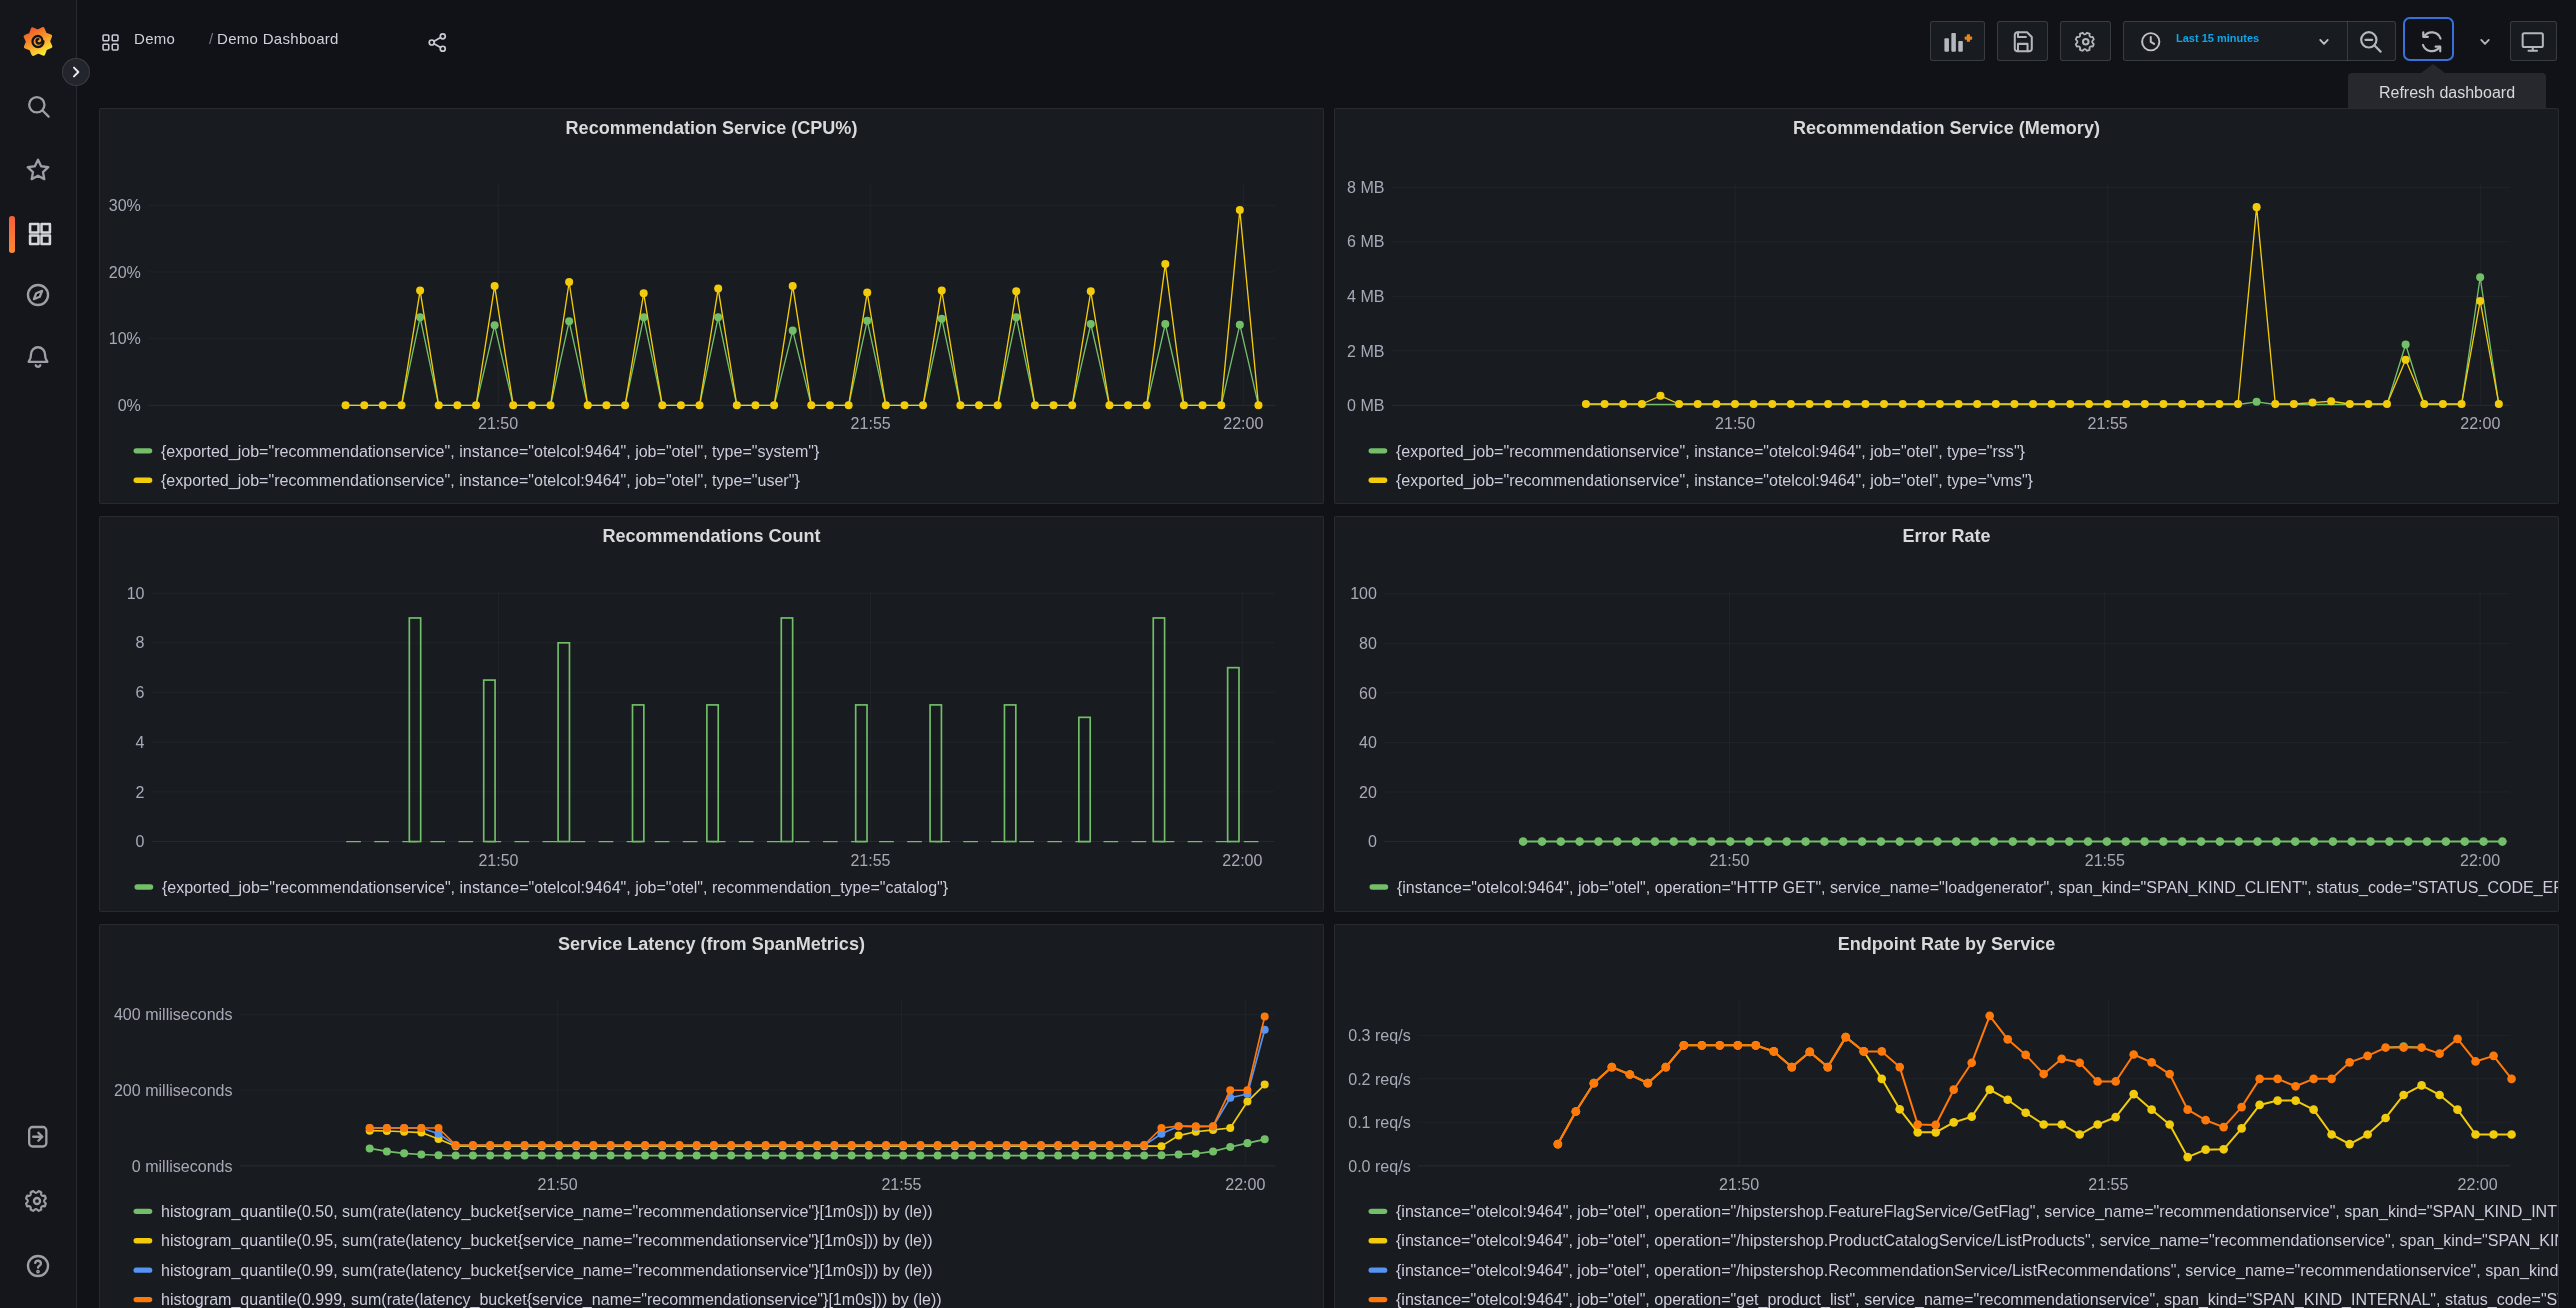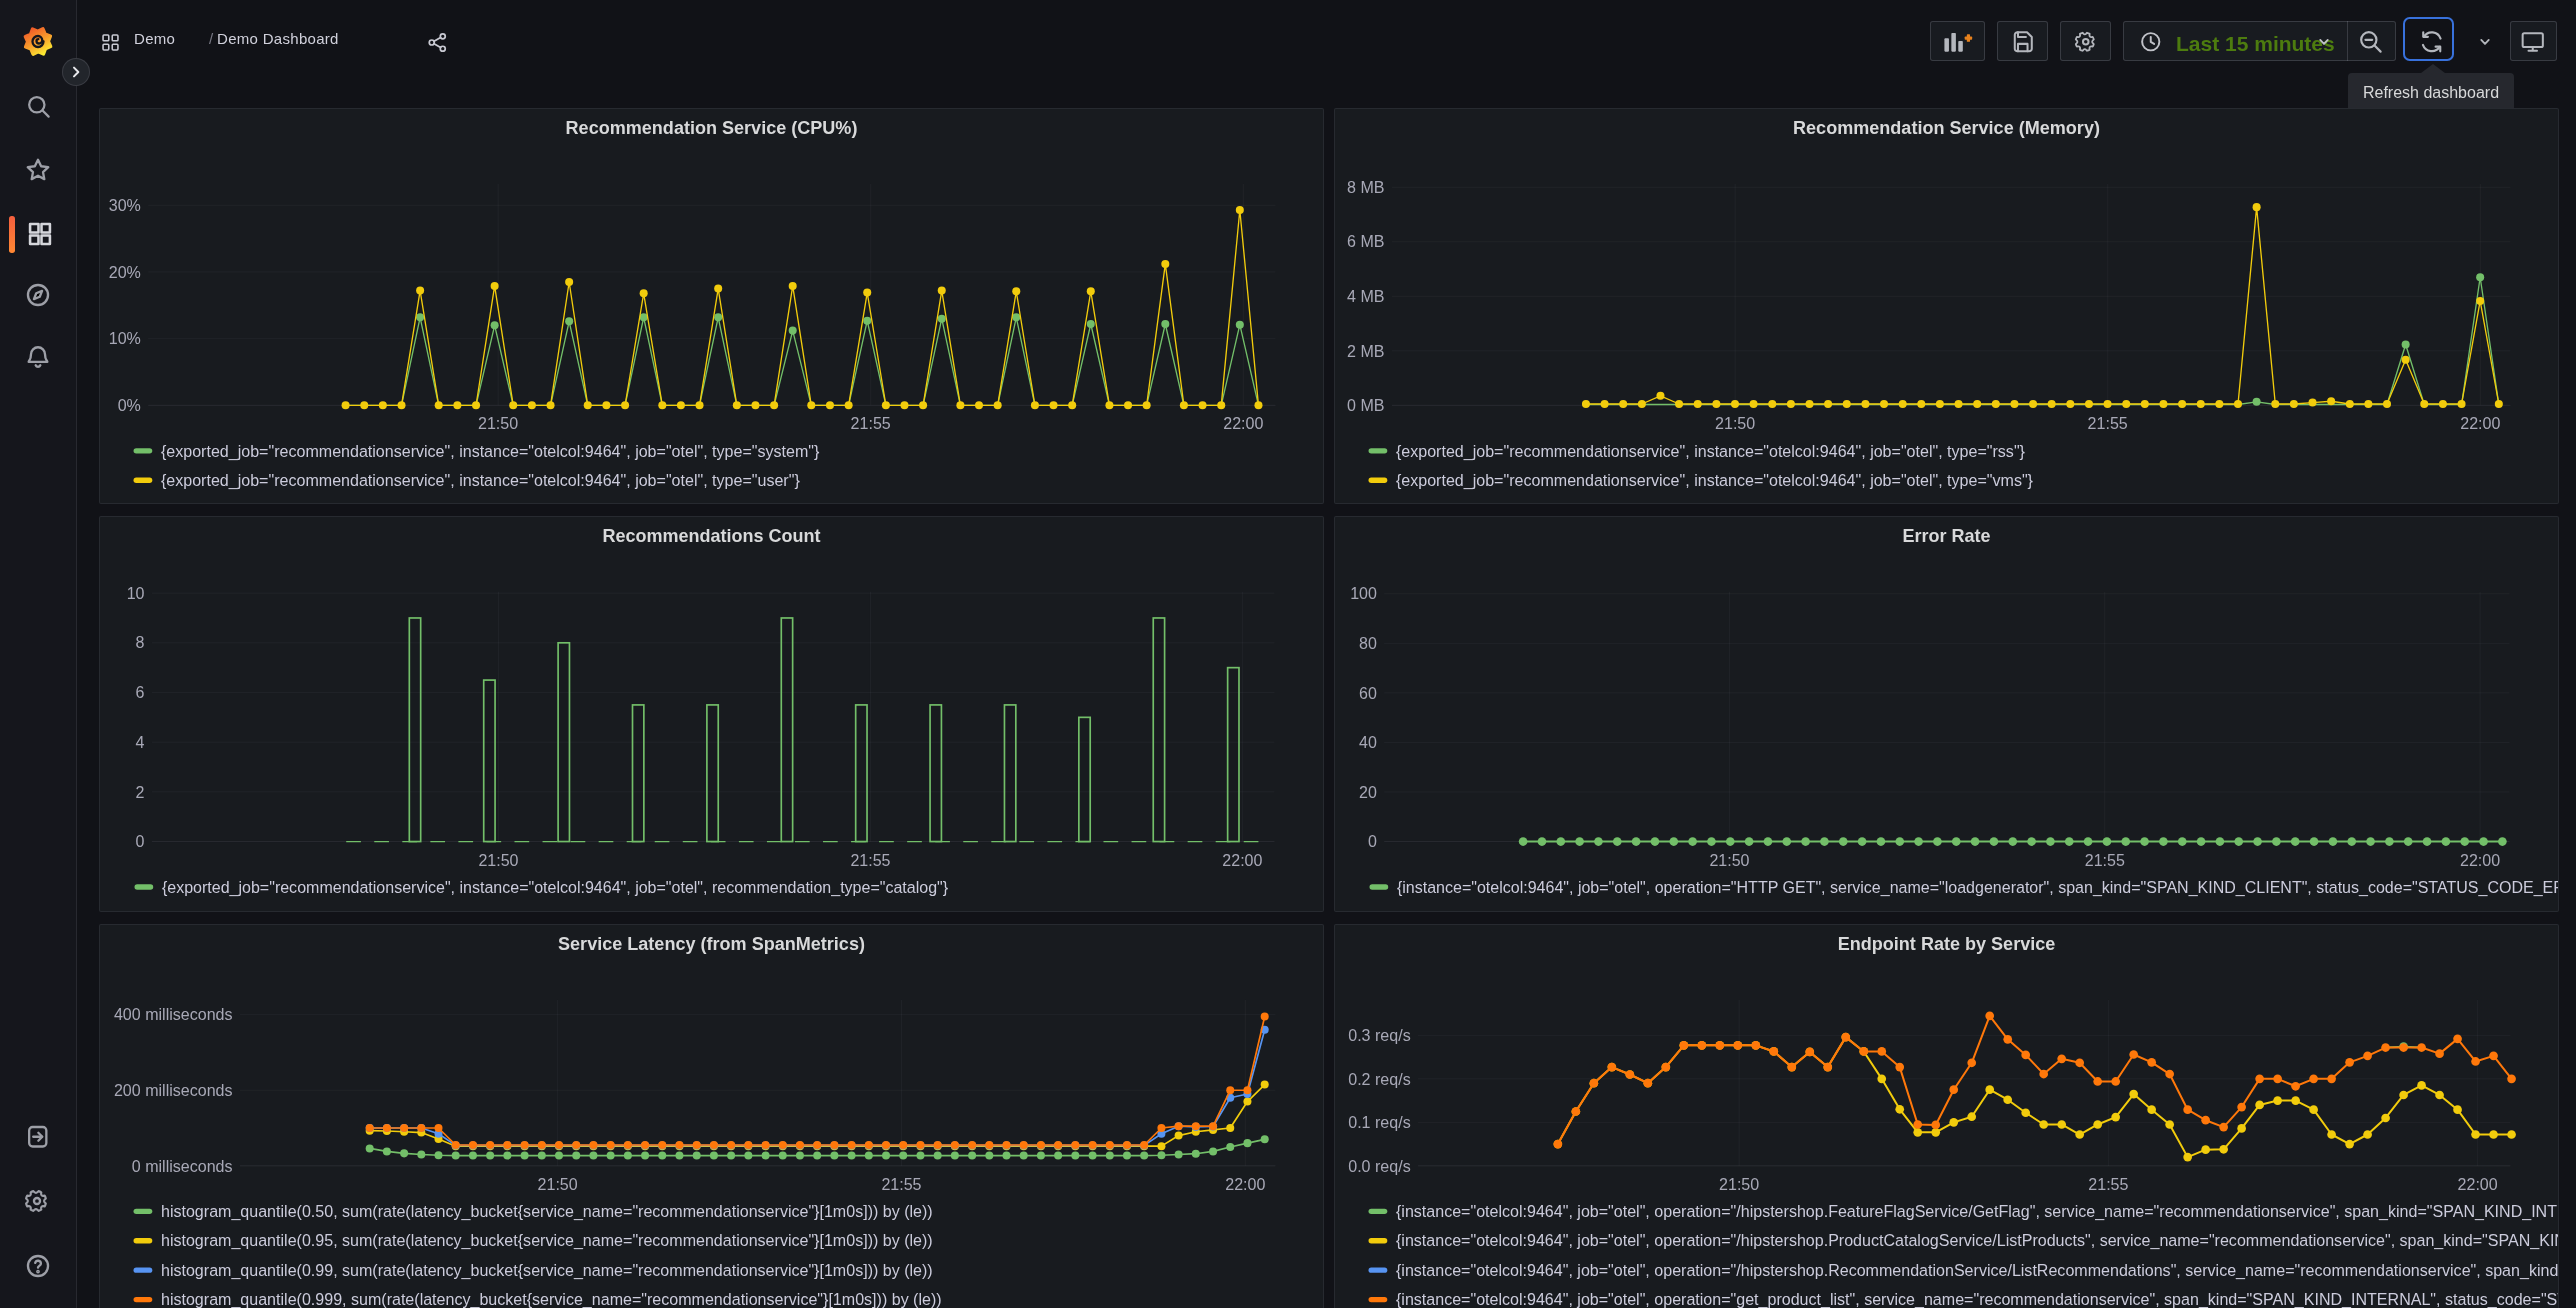--- a/index.html
+++ b/index.html
@@ -4,21 +4,21 @@
 * { margin:0; padding:0; box-sizing:border-box; }
 html,body { width:2576px; height:1308px; background:#111217; overflow:hidden;
   font-family:"Liberation Sans",sans-serif; position:relative; }
 .sidebar { position:absolute; left:0; top:0; width:77px; height:1308px;
   background:#15161c; border-right:0.7px solid rgba(204,204,220,0.11); }
 svg.panel { position:absolute; background:#181b1f;
   border:0.7px solid rgba(204,204,220,0.09); border-radius:2px; }
 .crumb { position:absolute; top:29.5px; font-size:15px; letter-spacing:0.3px; color:#d1d1dc; }
 .btn { position:absolute; top:21px; height:40px; background:#181b20;
   border:0.7px solid rgba(204,204,220,0.18); border-radius:2.7px; }
-.tooltip { position:absolute; left:2348px; top:73px; width:166px; height:40px;
+.tooltip { position:absolute; left:2348px; top:73px; width:198px; height:40px;
   background:#26282e; border-radius:4px; color:#d8d9da; font-size:16px;
   line-height:40px; text-align:center; }
 .tooltip:before { content:""; position:absolute; left:73px; top:-8.7px;
   border-left:12.8px solid transparent; border-right:12.8px solid transparent;
   border-bottom:9.4px solid #26282e; }
 
 </style></head><body>
 <div class="sidebar"></div>
 <svg style="position:absolute;left:22px;top:25px" width="32" height="32" viewBox="0 0 64 64">
 <defs>
@@ -111,21 +111,21 @@
     <path d="M7.5 3v4.5H15"></path>
   </svg>
 <svg style="position:absolute;left:2073px;top:29px" width="25.5" height="25.5" viewBox="0 0 24 24" fill="none" stroke="#b4b7bd" stroke-width="1.9" stroke-linecap="round" stroke-linejoin="round">
     <circle cx="12" cy="12" r="2.6"></circle>
     <path d="M19.4 13.4a1.8 1.8 0 0 1 0-2.8l1-1a9 9 0 0 0-1.1-2.7l-1.4.2a1.8 1.8 0 0 1-2-2l.2-1.4A9 9 0 0 0 13.4 2.6l-1 1a1.8 1.8 0 0 1-2.8 0l-1-1A9 9 0 0 0 5.9 3.7l.2 1.4a1.8 1.8 0 0 1-2 2l-1.4-.2A9 9 0 0 0 1.6 9.6l1 1a1.8 1.8 0 0 1 0 2.8l-1 1a9 9 0 0 0 1.1 2.7l1.4-.2a1.8 1.8 0 0 1 2 2l-.2 1.4a9 9 0 0 0 2.7 1.1l1-1a1.8 1.8 0 0 1 2.8 0l1 1a9 9 0 0 0 2.7-1.1l-.2-1.4a1.8 1.8 0 0 1 2-2l1.4.2a9 9 0 0 0 1.1-2.7z" transform="translate(1.2,1.2) scale(0.9)"></path>
   </svg>
 <svg style="position:absolute;left:2139px;top:29.5px" width="23.5" height="23.5" viewBox="0 0 24 24" fill="none" stroke="#c0c2c8" stroke-width="2" stroke-linecap="round" stroke-linejoin="round">
     <circle cx="12" cy="12" r="8.8"></circle>
     <path d="M12 7v5.2l3.4 2"></path>
   </svg>
-<div style="position:absolute;left:2176px;top:32px;font-size:21px;font-weight:bold;color:#4d7c0f">Last 15 minutes</div>
+<div style="position:absolute;left:2176px;top:32px;font-size:11px;font-weight:bold;color:#0ea5e9">Last 15 minutes</div>
 <svg style="position:absolute;left:2314px;top:32px" width="20" height="20" viewBox="0 0 24 24" fill="none" stroke="#c0c2c8" stroke-width="2.2" stroke-linecap="round" stroke-linejoin="round">
     <path d="M7.5 9.5l4.5 4.8 4.5-4.8"></path>
   </svg>
 <svg style="position:absolute;left:2357px;top:28px" width="27" height="27" viewBox="0 0 24 24" fill="none" stroke="#b4b7bd" stroke-width="1.9" stroke-linecap="round" stroke-linejoin="round">
     <circle cx="10.5" cy="10.5" r="6.8"></circle>
     <line x1="15.6" y1="15.6" x2="21" y2="21"></line>
     <line x1="7.5" y1="10.5" x2="13.5" y2="10.5"></line>
   </svg>
 <div style="position:absolute;left:2403px;top:17px;width:51px;height:44px;border:2.7px solid #3871dc;border-radius:6.7px"></div>
 <svg style="position:absolute;left:2419px;top:29px" width="25.5" height="25.5" viewBox="0 0 24 24" fill="none" stroke="#b4b7bd" stroke-width="2" stroke-linecap="round" stroke-linejoin="round">

